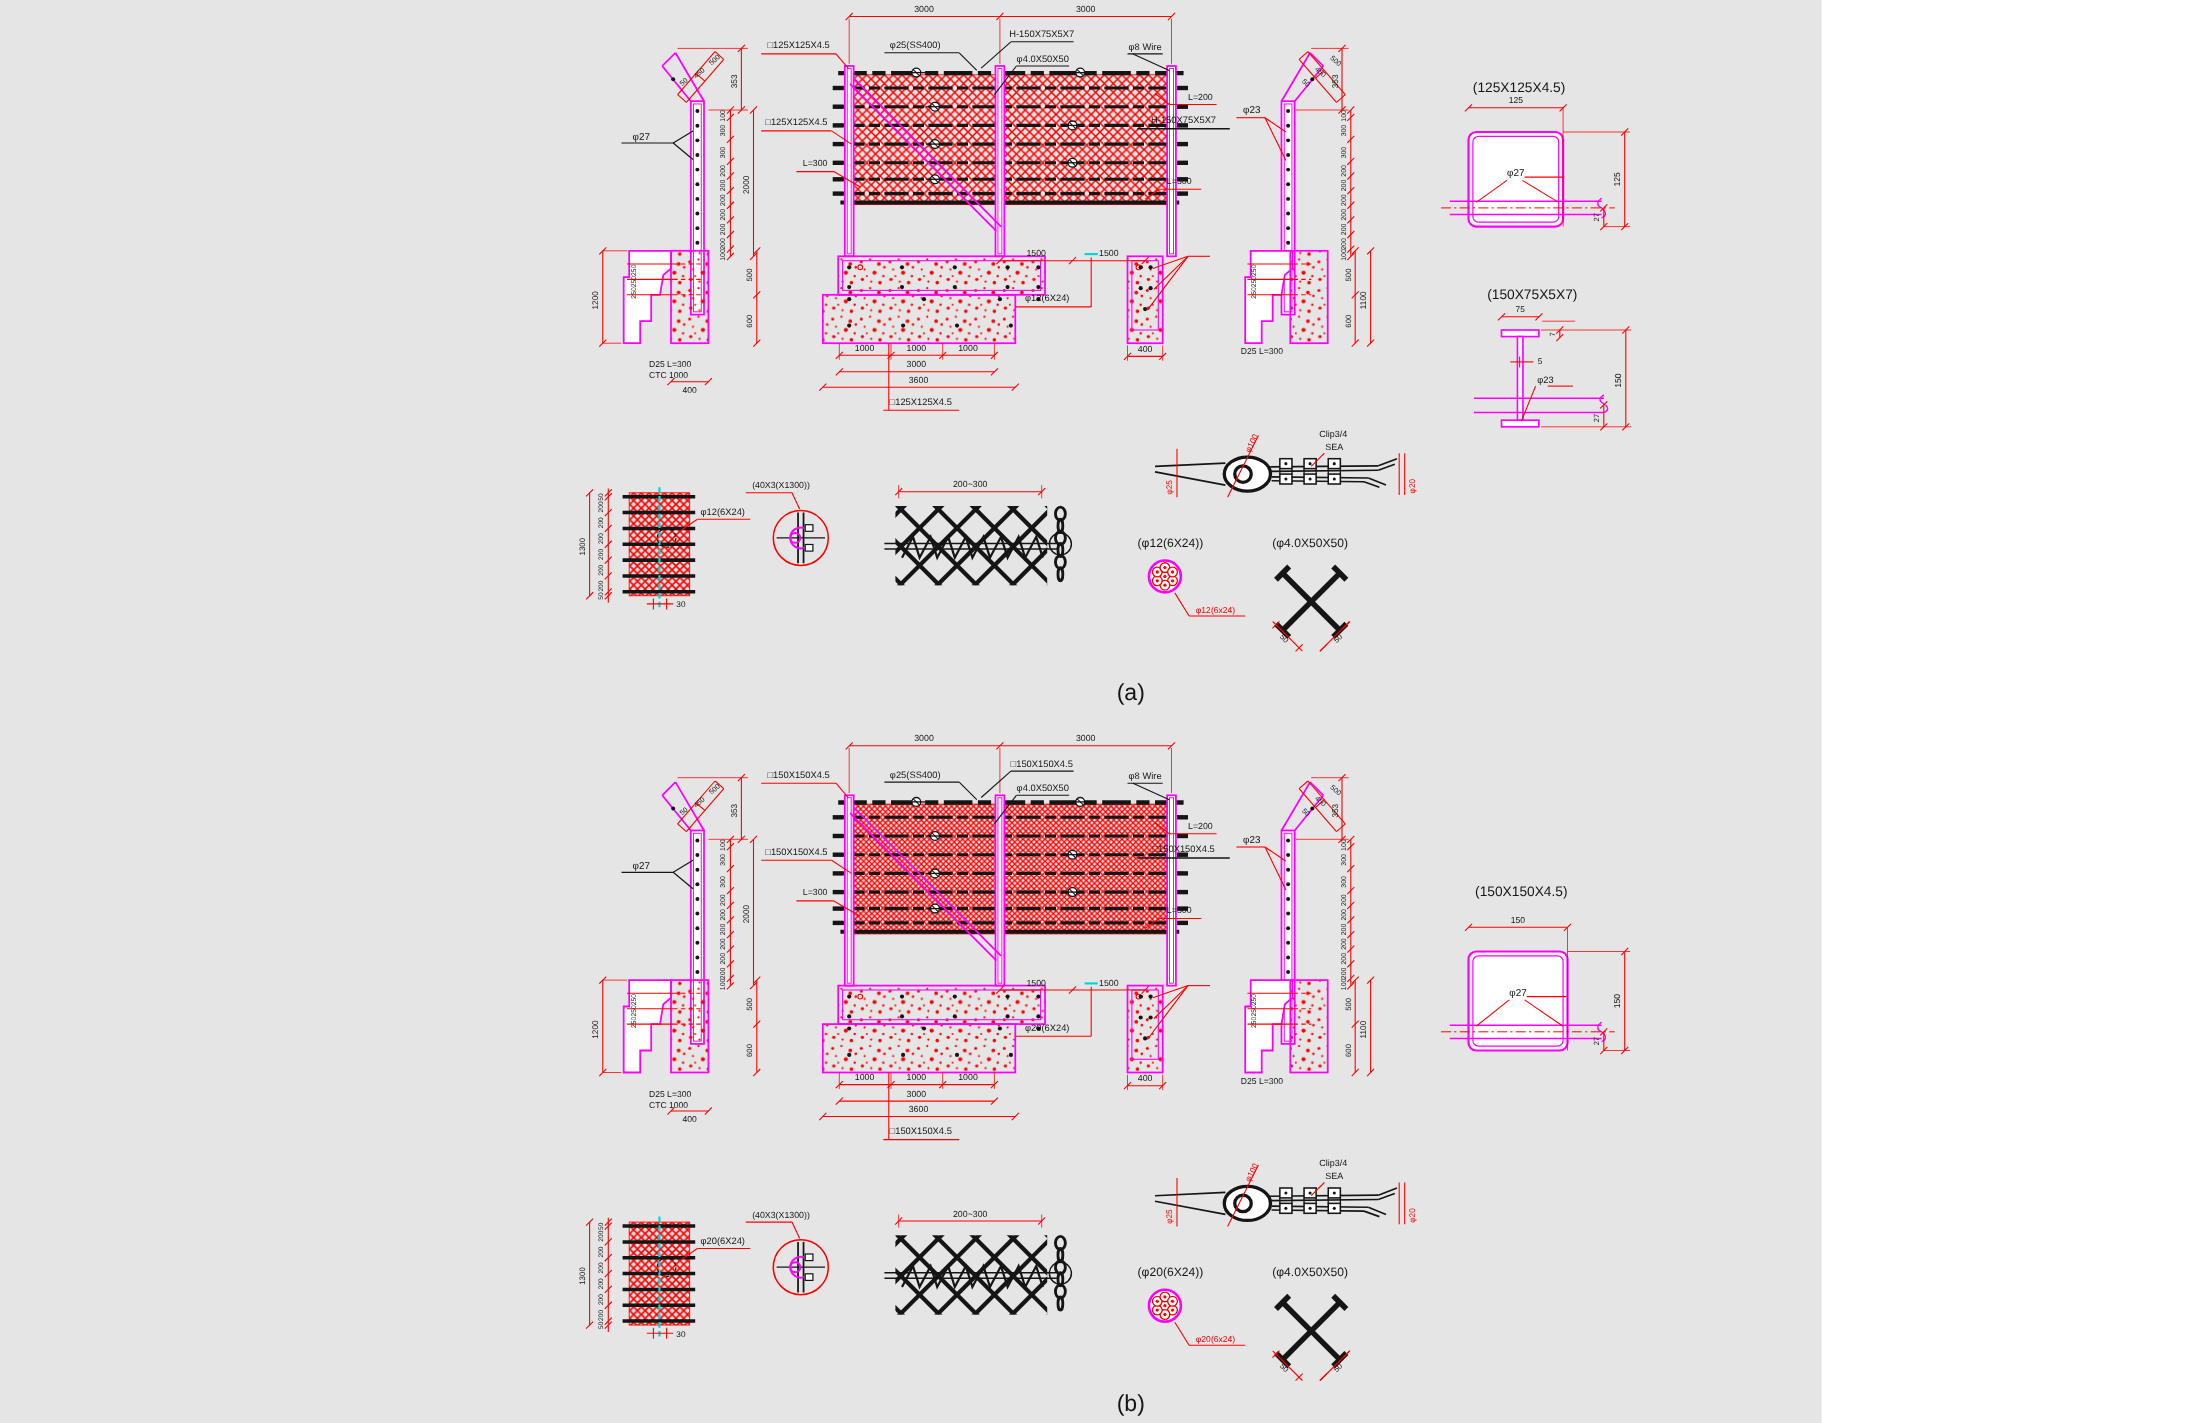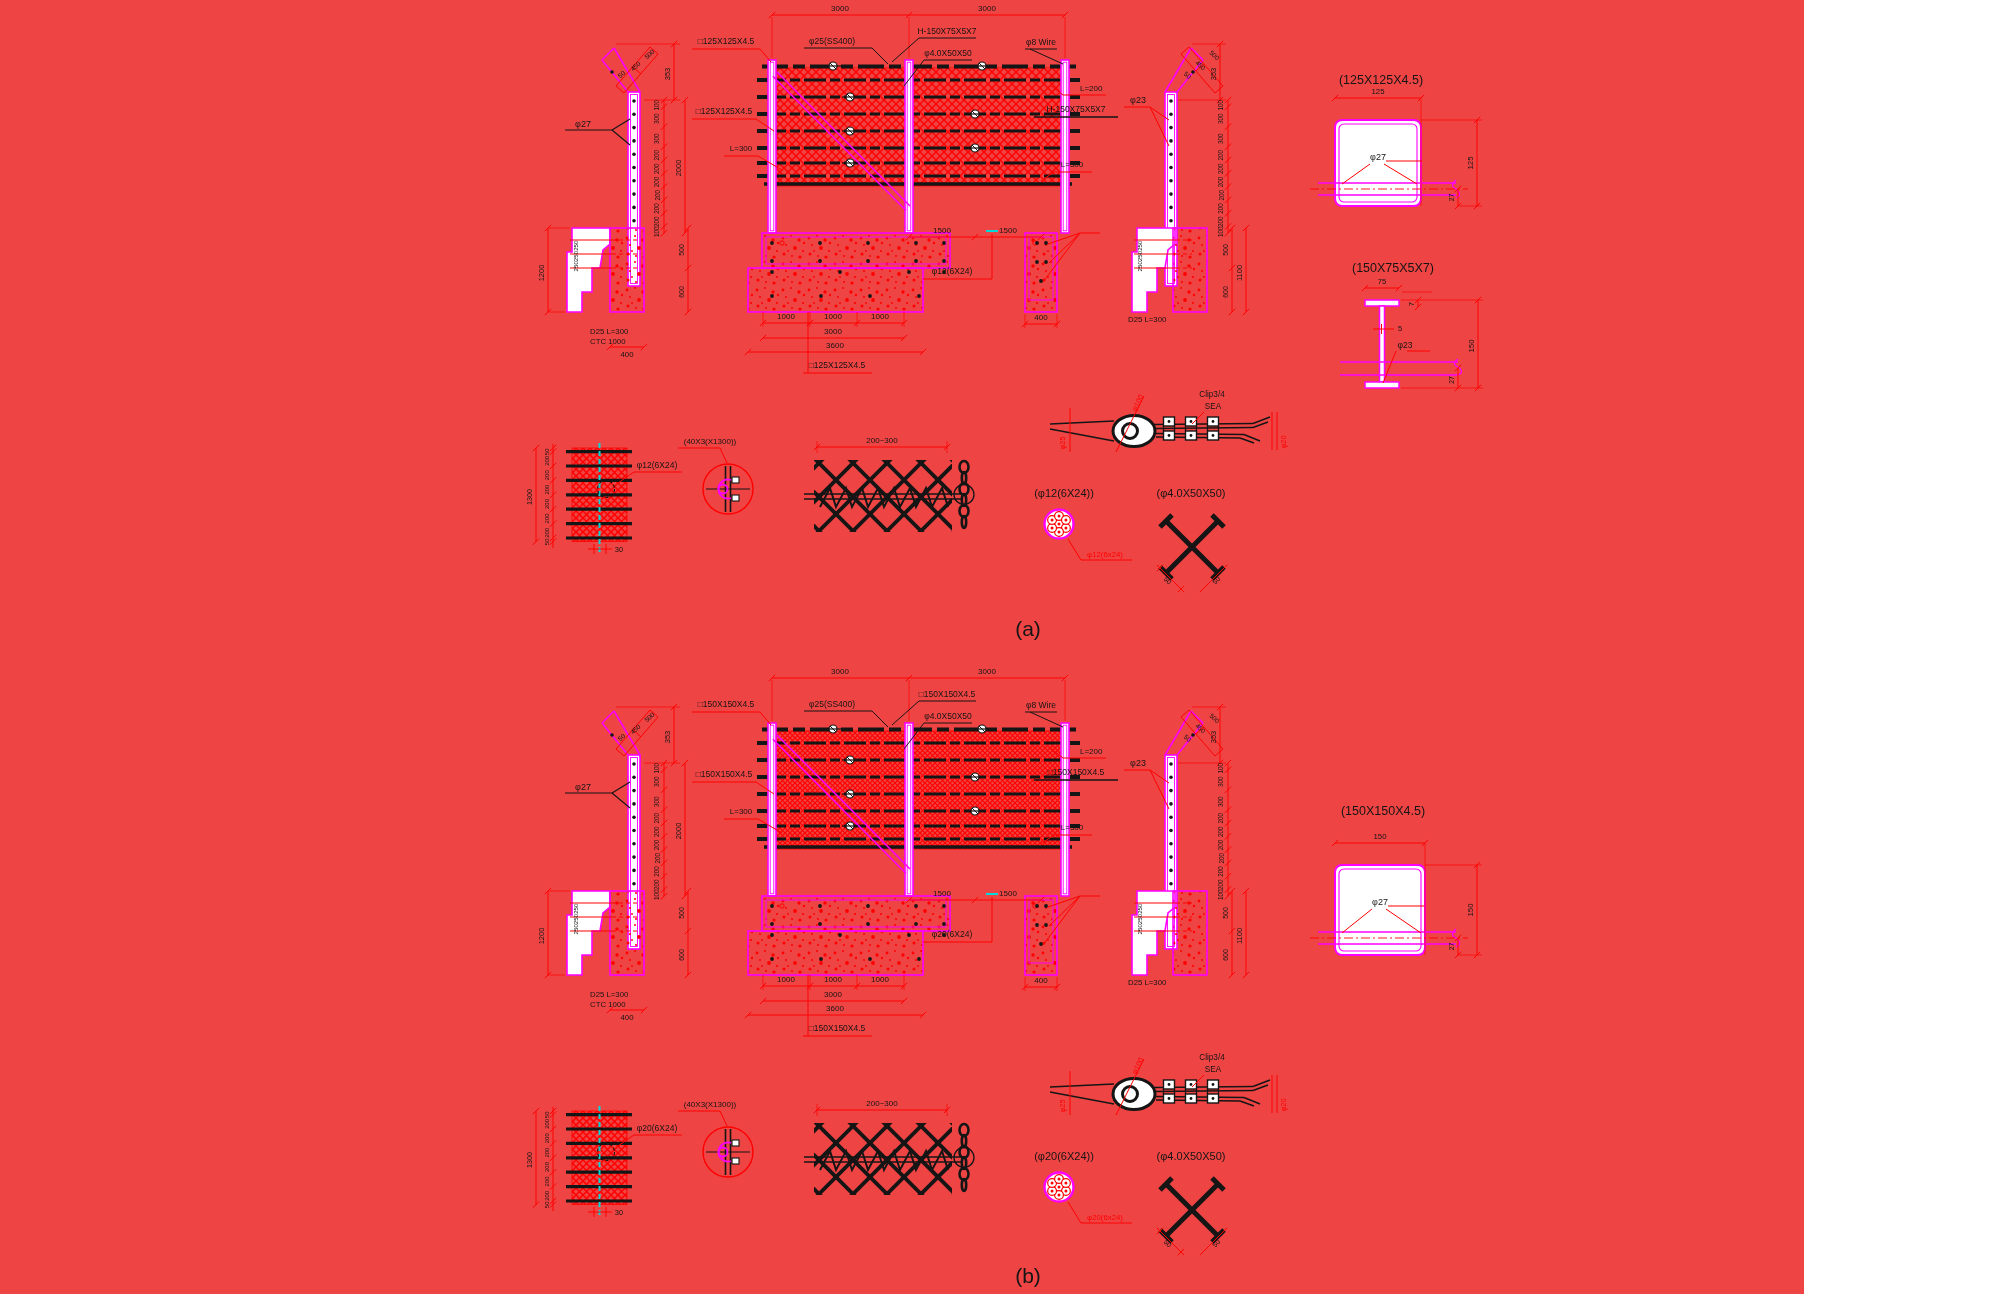--- a/index.html
+++ b/index.html
@@ -1,16 +1,16 @@
 <!DOCTYPE html>
 <html><head>
 <meta charset="utf-8">
 <style>
   html,body{margin:0;padding:0;background:#fff;}
-  .canvas{position:relative;width:1804px;height:1294px;background:#ef4444;overflow:hidden;
+  .canvas{position:relative;width:1656px;height:1294px;background:#e5e5e5;overflow:hidden;
           font-family:"Liberation Sans", sans-serif;}
   svg{position:absolute;left:520px;}
   #panel-a{top:0;}
   #panel-b{top:663px;}
   text{font-family:"Liberation Sans", sans-serif;}
 </style>
 </head>
 <body>
 
 <div class="canvas">

